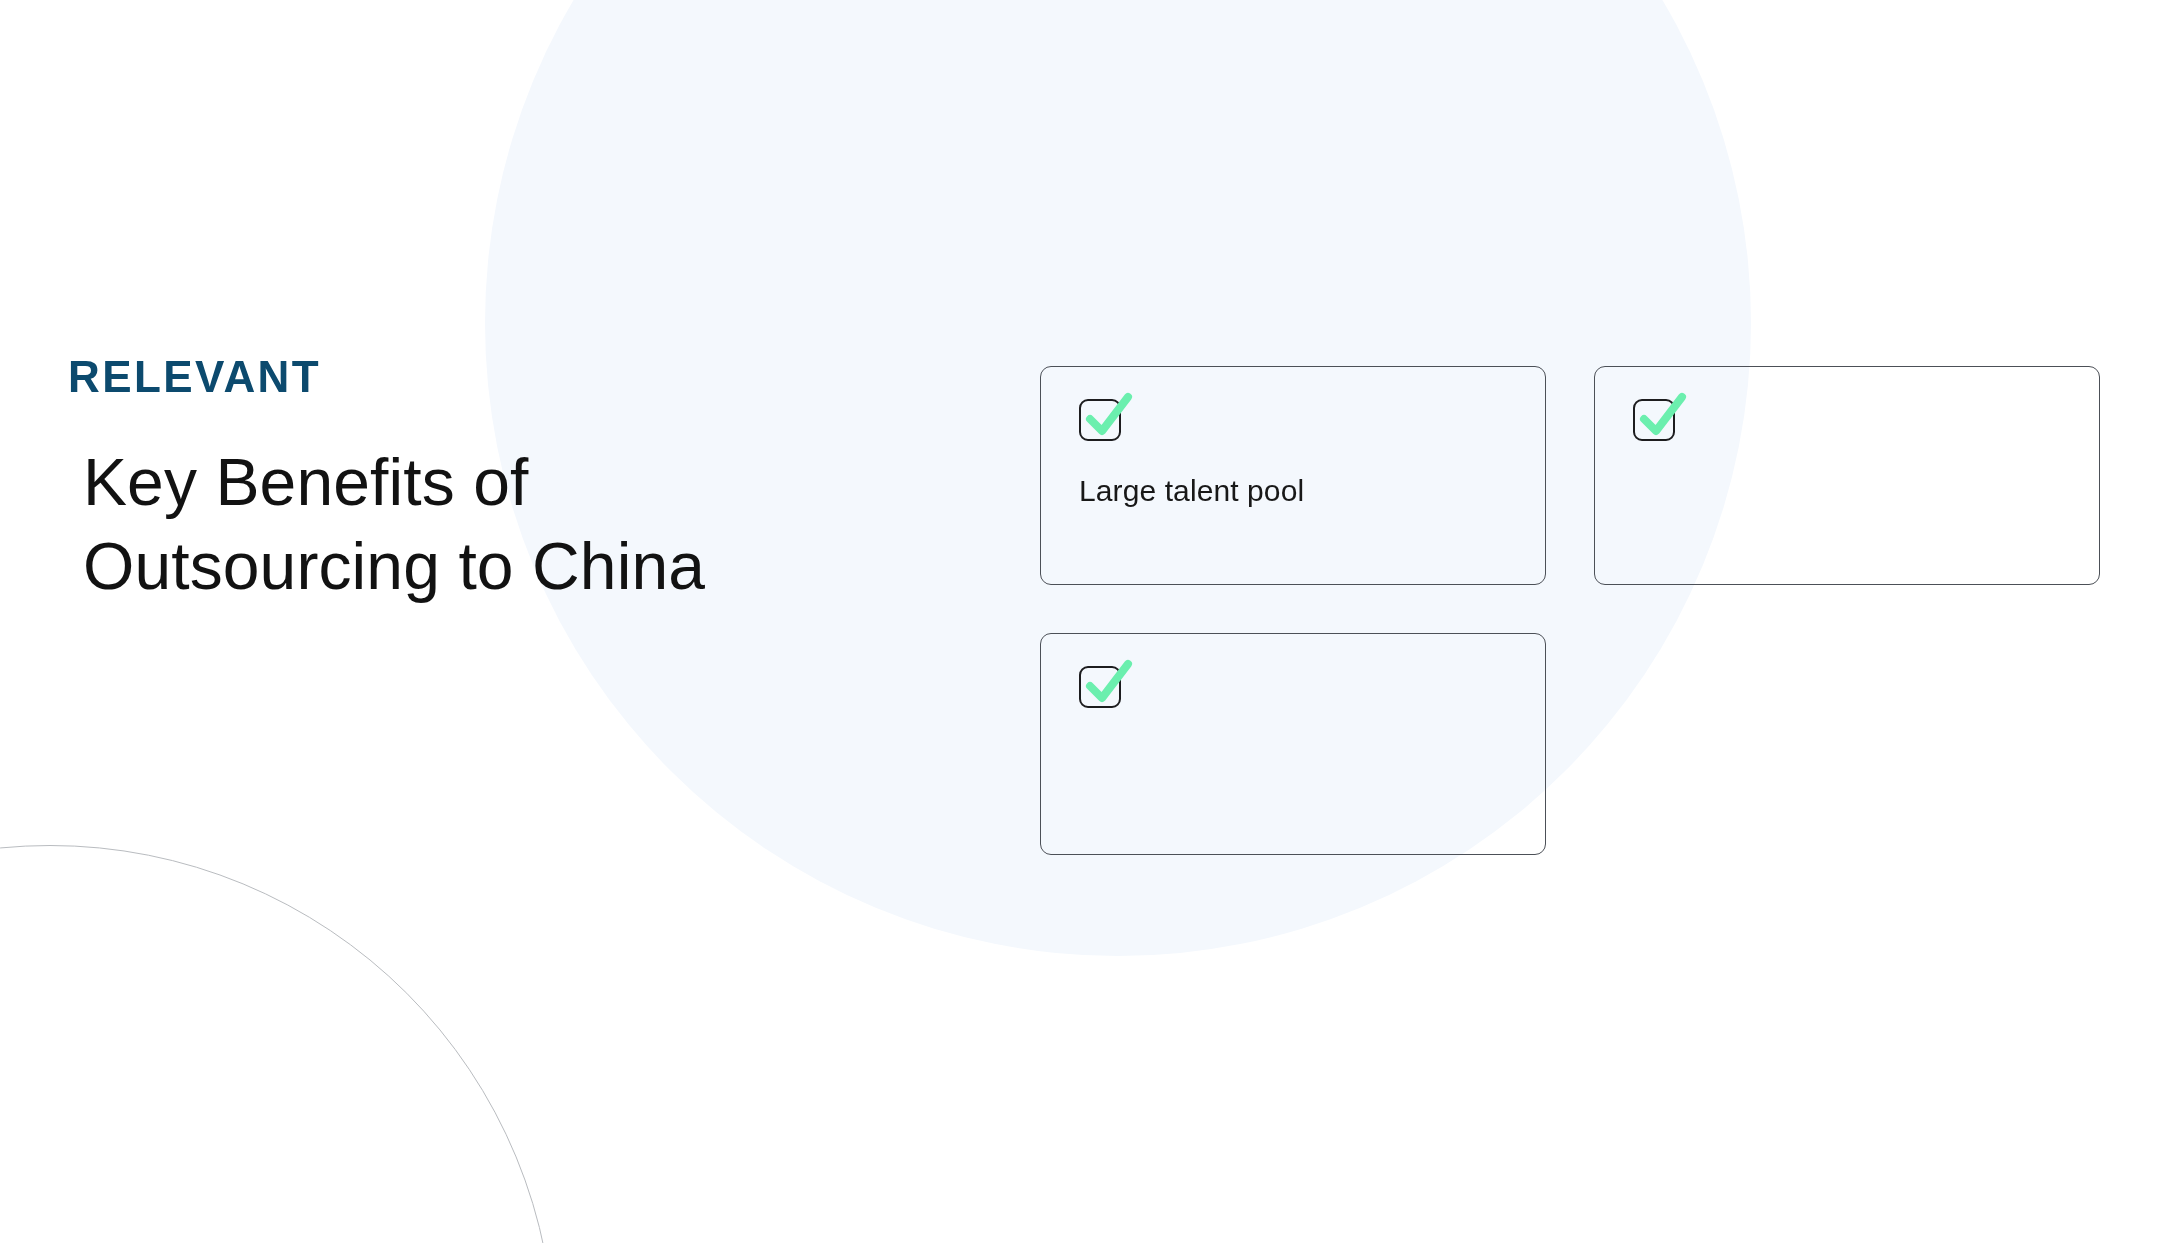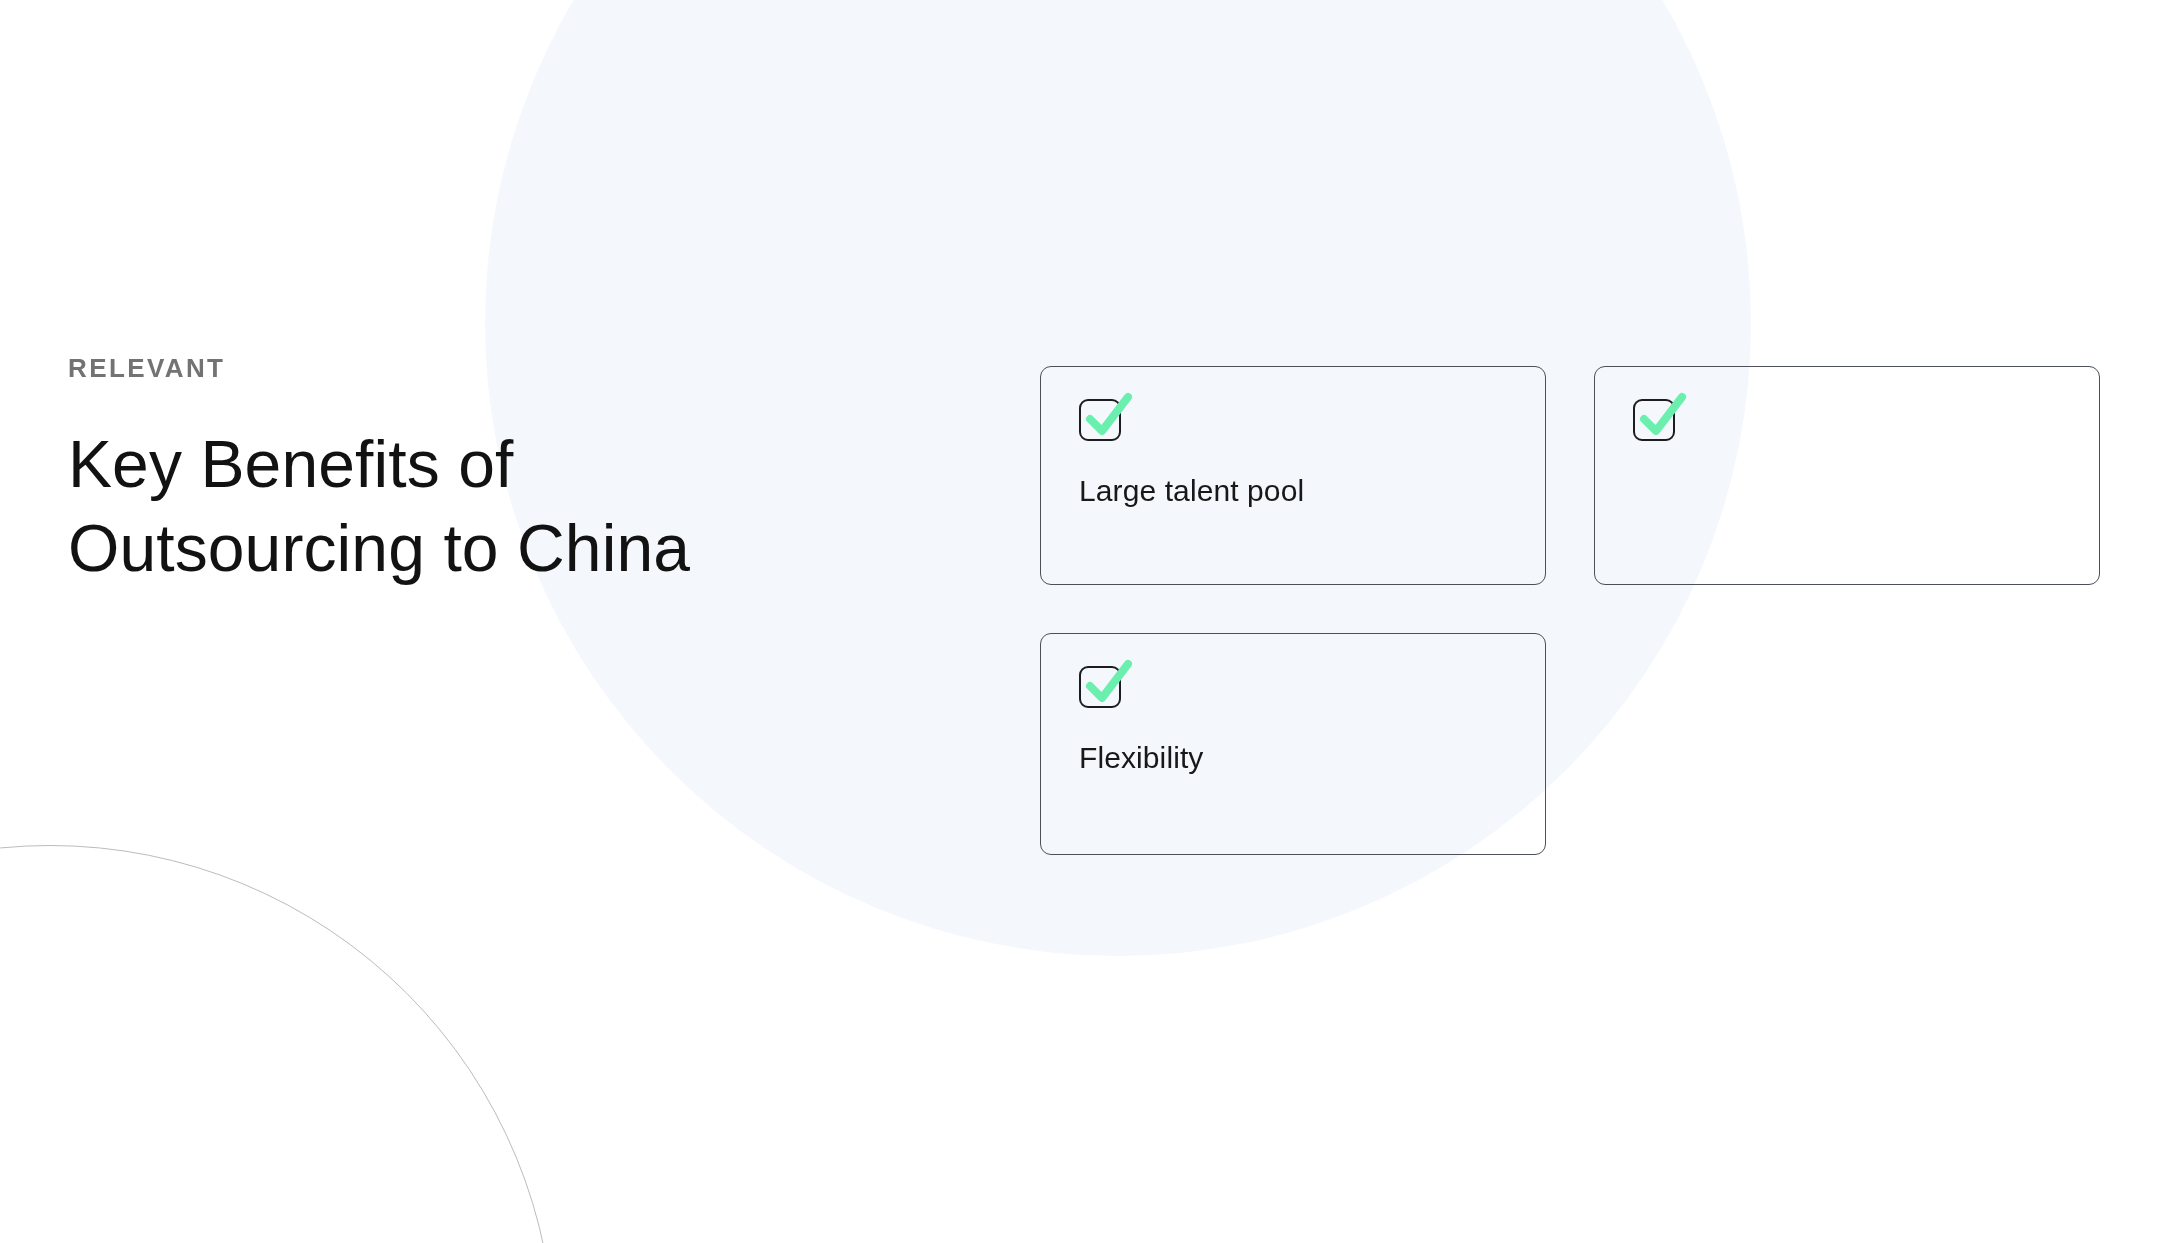--- a/index.html
+++ b/index.html
@@ -52,36 +52,36 @@
 
   
   .left-col {
     position: absolute;
     left: 68px;
     top: 355px;
     width: 760px;
   }
 
   .brand {
-    font-size: 26px;
+    font-size: 44px;
     font-weight: 700;
     letter-spacing: 2.4px;
-    color: #737373;
+    color: #0c4a6e;
     line-height: 1;
     margin: 0 0 42px 0;
     white-space: nowrap;
   }
 
   .headline {
     font-size: 66px;
     font-weight: 300;
     line-height: 1.27;
     color: #121212;
     letter-spacing: 0.1px;
-    margin: 0;
+    margin: 15px;
   }
 
   
   .card-grid {
     position: absolute;
     left: 1040px;
     top: 366px;
     width: 1060px;
     display: grid;
     grid-template-columns: 506px 506px;
@@ -162,17 +162,16 @@
       </div>
     </div>
 
 
     <div class="benefit-card">
       <div class="checkbox">
         <svg viewBox="0 0 62 62" aria-hidden="true">
           <path d="M12 30 L24 42 L50 8" fill="none" stroke="#6befae" stroke-width="8" stroke-linecap="round" stroke-linejoin="round"></path>
         </svg>
       </div>
-      <div class="card-label">Flexibility</div>
     </div>
 
   </div>
 </div>
 
 </body></html>

